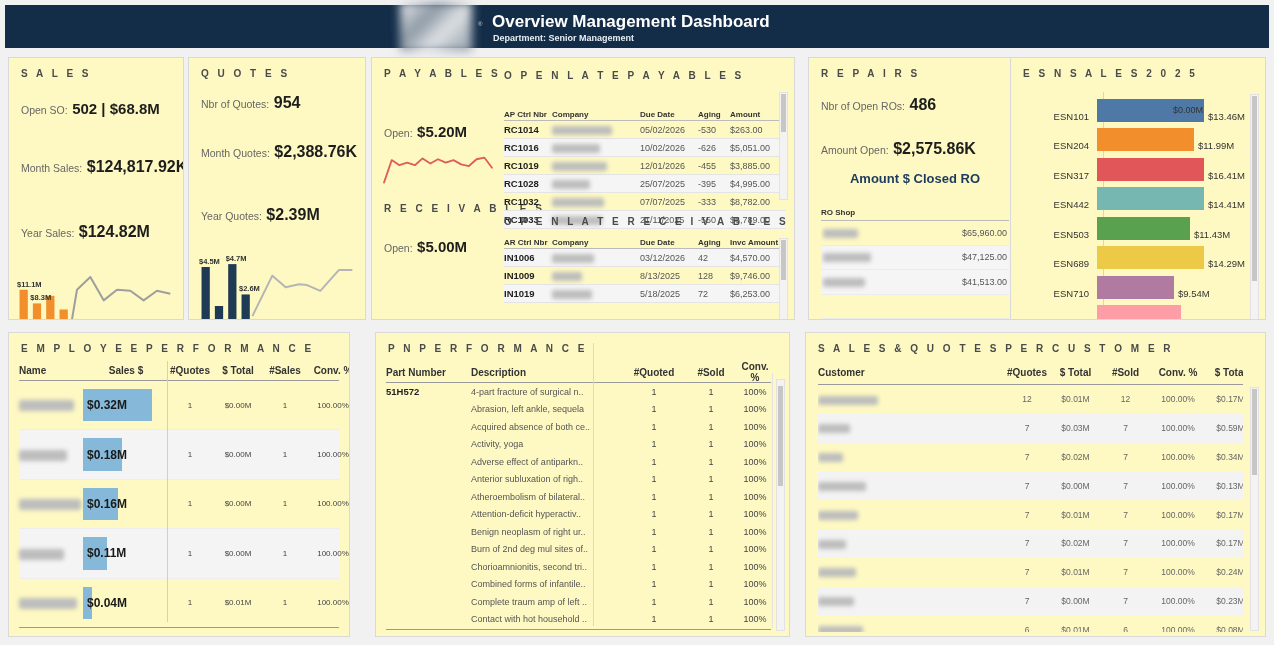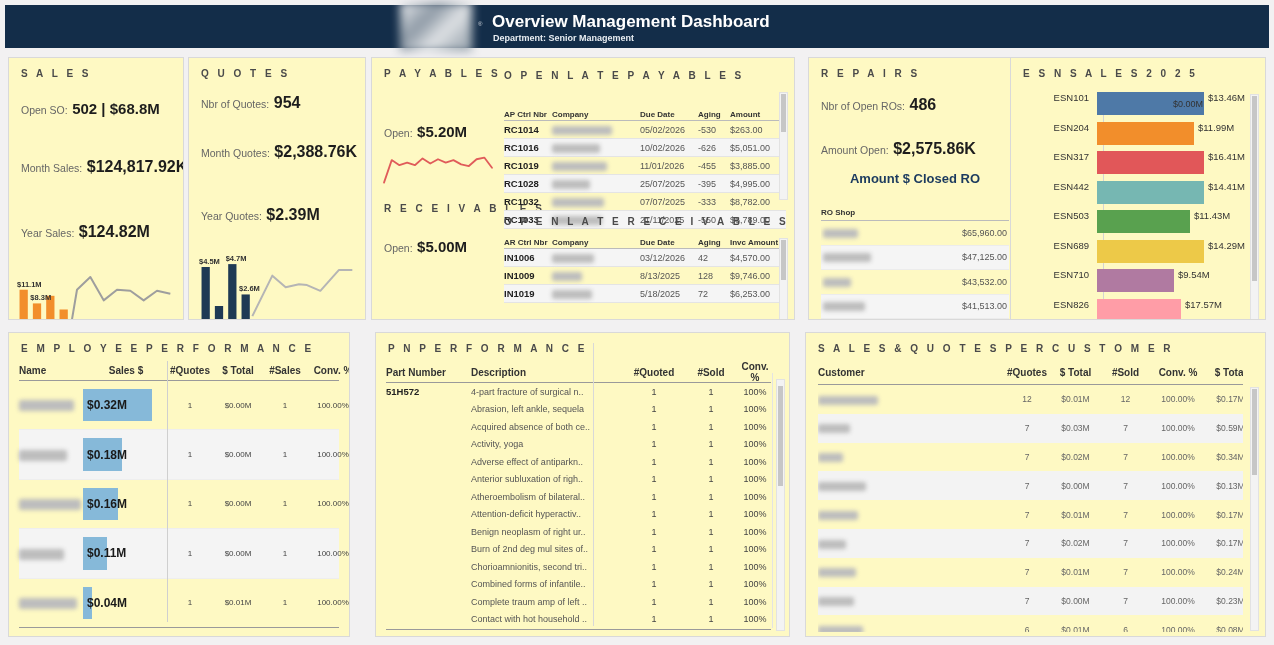--- a/index.html
+++ b/index.html
@@ -51,21 +51,21 @@
   
   .closed-ro { position:absolute; left:0; right:10px; text-align:center; font-size:13px; font-weight:bold; color:#1b3a5e; }
   .ro-table { position:absolute; left:12px; right:22px; font-size:9px; color:#555; }
   .ro-head { font-size:8px; font-weight:bold; color:#333; height:13px; border-bottom:1px solid #bbb; }
   .ro-row { height:24.5px; display:flex; justify-content:space-between; align-items:center; border-bottom:1px solid #ececec; padding:0 2px; }
   .ro-row.alt { background:#f5f5f5; }
 
   
   .esn-rows { position:absolute; left:10px; right:20px; top:34px; height:242px; overflow:hidden; }
   .esn-rows::before { content:""; position:absolute; left:82px; top:0; bottom:0; width:1px; background:#d4d4d4; }
-  .esn-row { position:relative; height:29.5px; display:flex; align-items:flex-start; }
+  .esn-row { position:relative; height:29.5px; display:flex; align-items:flex-end; }
   .esn-label { width:76px; text-align:right; padding-right:8px; font-size:9.5px; color:#333; flex:0 0 76px; }
   .esn-bar { position:relative; height:23px; }
   .esn-inner { position:absolute; right:1px; top:50%; transform:translateY(-50%); font-size:9px; color:#333; white-space:nowrap; }
   .esn-value { margin-left:4px; font-size:9.5px; color:#333; white-space:nowrap; }
 
   
   .etable { position:absolute; left:10px; right:10px; top:28px; }
   .ehead, .erow { display:grid; grid-template-columns:64px 86px 42px 54px 40px 56px; align-items:center; }
   .ehead { font-size:10px; font-weight:bold; color:#333; height:20px; border-bottom:1px solid #9a9a9a; }
   .ehead span { text-align:center; }
@@ -225,21 +225,21 @@
             <span class="ctrl">RC1016</span>
             <span><span class="blur" style="width: 48px;"></span></span>
             <span>10/02/2026</span>
             <span>-626</span>
             <span>$5,051.00</span>
           </div>
 
           <div class="mrow">
             <span class="ctrl">RC1019</span>
             <span><span class="blur" style="width: 55px;"></span></span>
-            <span>11/01/2026</span>
+            <span>12/01/2026</span>
             <span>-455</span>
             <span>$3,885.00</span>
           </div>
 
           <div class="mrow alt">
             <span class="ctrl">RC1028</span>
             <span><span class="blur" style="width: 38px;"></span></span>
             <span>25/07/2025</span>
             <span>-395</span>
             <span>$4,995.00</span>
@@ -327,24 +327,20 @@
           <div class="ro-row">
             <span><span class="blur" style="width: 35px;"></span></span>
             <span>$65,960.00</span>
           </div>
 
           <div class="ro-row alt">
             <span><span class="blur" style="width: 48px;"></span></span>
             <span>$47,125.00</span>
           </div>
 
-          <div class="ro-row">
-            <span><span class="blur" style="width: 28px;"></span></span>
-            <span>$43,532.00</span>
-          </div>
 
           <div class="ro-row alt">
             <span><span class="blur" style="width: 42px;"></span></span>
             <span>$41,513.00</span>
           </div>
 
           <div class="ro-row">
             
             
           </div>

